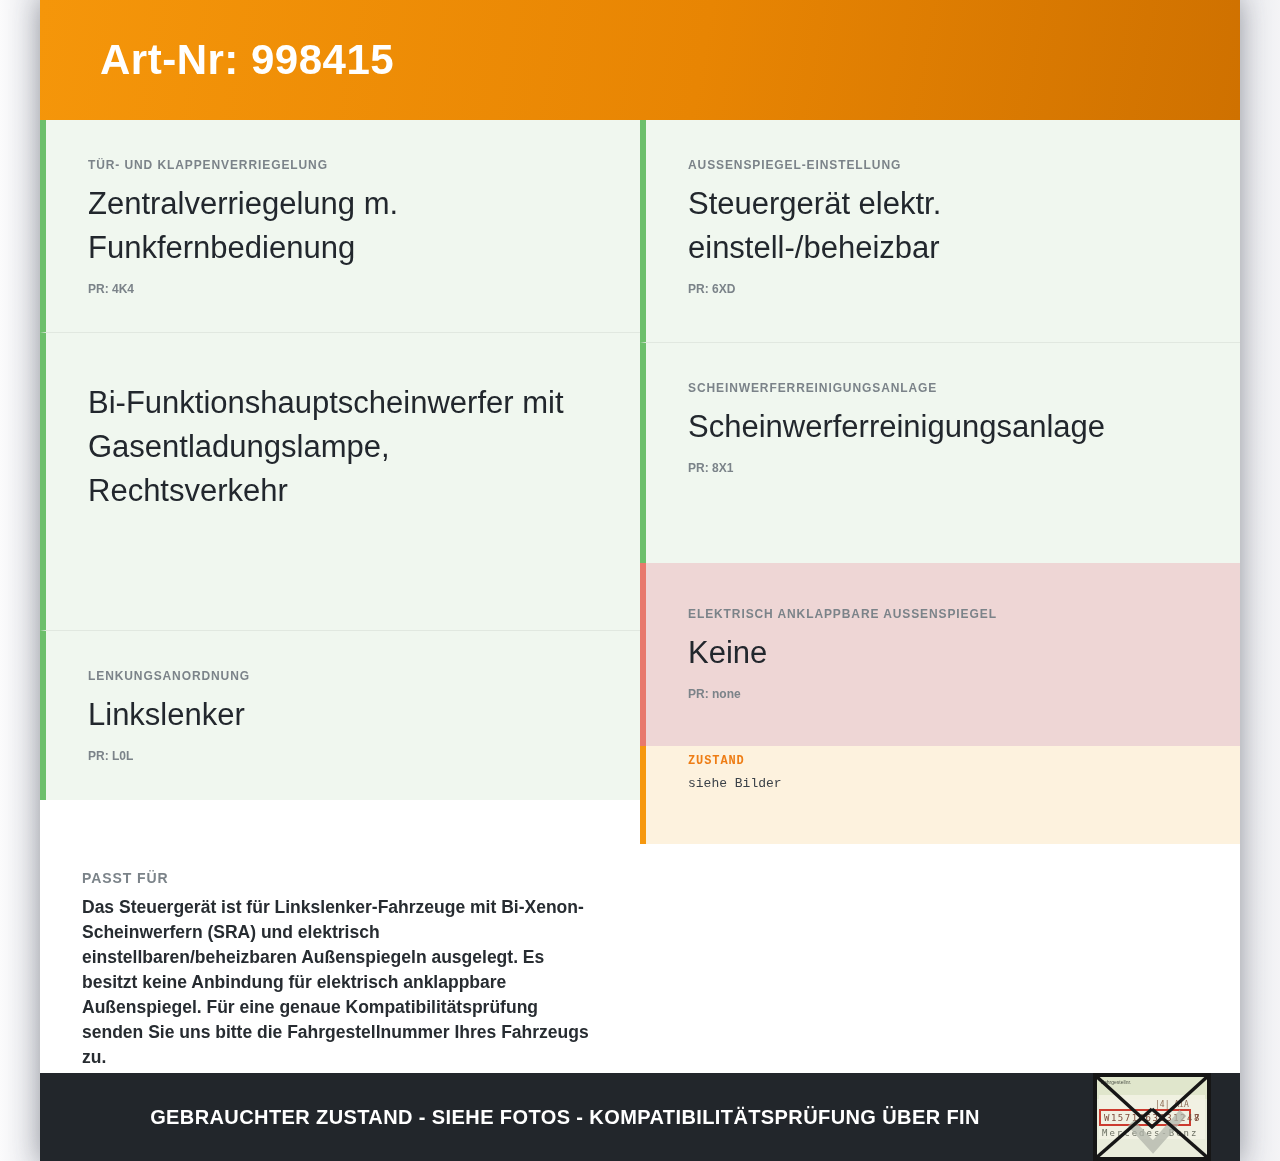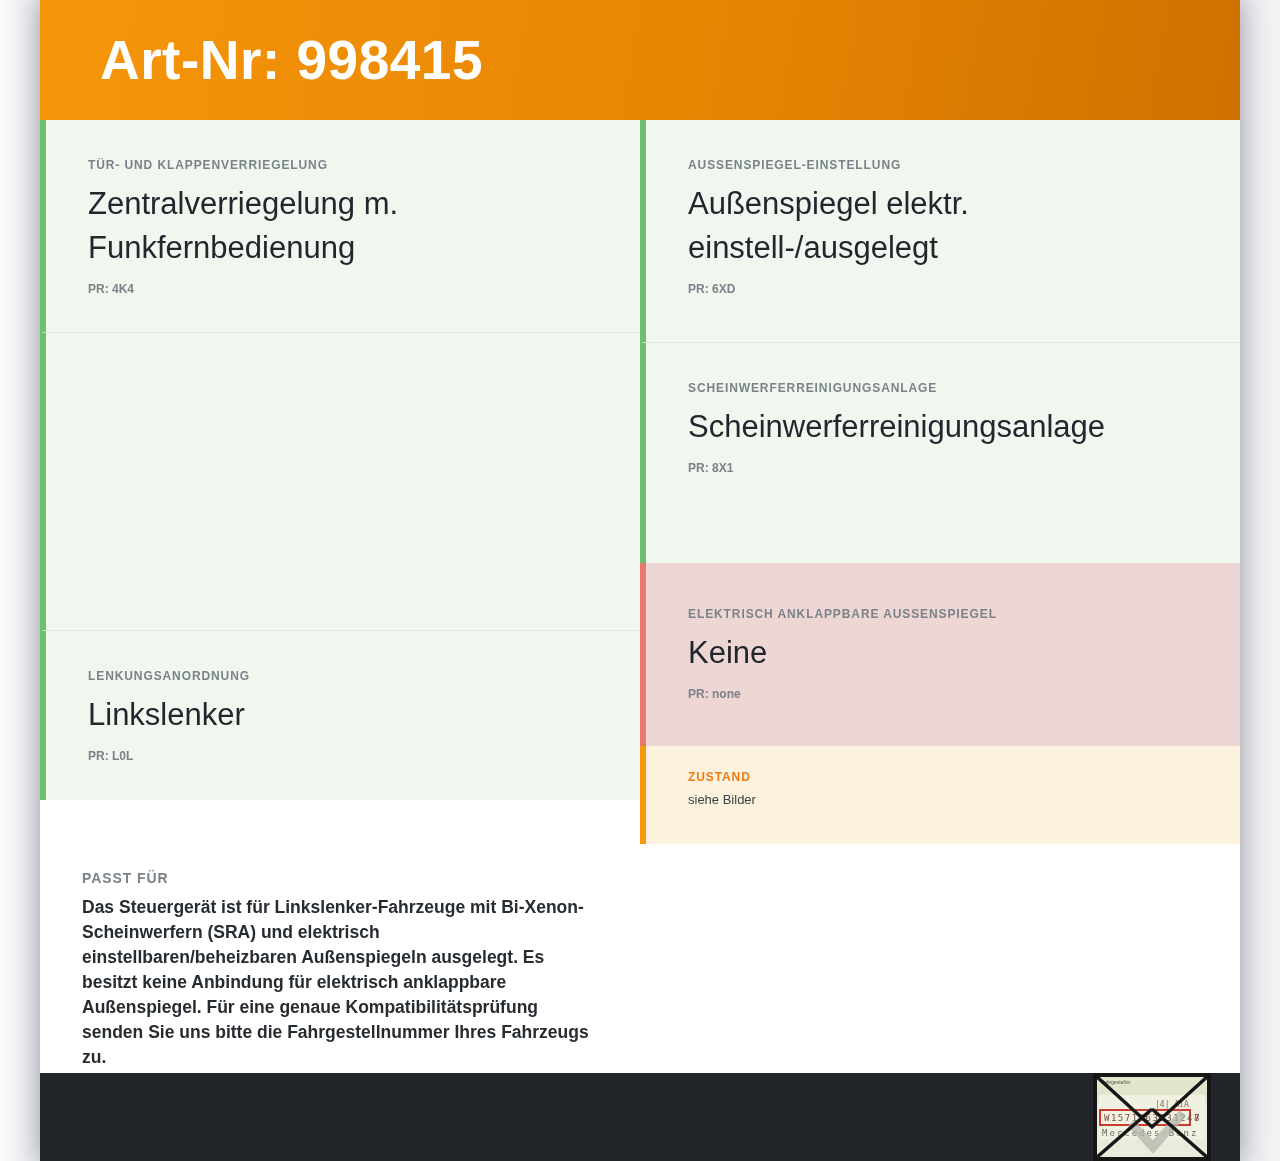--- a/index.html
+++ b/index.html
@@ -18,35 +18,35 @@
   
   .header {
     height: 120px;
     background: linear-gradient(100deg, #f5960a 0%, #e88503 55%, #cf7100 100%);
     display: flex;
     align-items: center;
     padding-left: 60px;
   }
   .header h1 {
     color: #ffffff;
-    font-size: 55px;
+    font-size: 42px;
     font-weight: 800;
     letter-spacing: 0.5px;
   }
   
   .columns { display: flex; height: 953px; }
   .col { width: 600px; display: flex; flex-direction: column; }
   .card {
     border-left: 6px solid #6cbf6b;
     background: #f0f7ef;
     padding: 38px 46px 0 42px;
   }
   .card.sep { border-bottom: 1px solid #e1e8e0; }
   .card.red   { border-left-color: #e8796c; background: #eed6d5; padding-top: 44px; }
-  .card.orange{ border-left-color: #f6980e; background: #fdf2de; padding-top: 24px; }
+  .card.orange{ border-left-color: #f6980e; background: #fdf2de; padding-top: 8px; font-family: Liberation Mono, monospace; }
   .h223 { height: 223px; } .h313 { height: 313px; } .h176 { height: 176px; }
   .h220 { height: 220px; } .h183 { height: 183px; } .h98  { height: 98px;  }
   .card-label {
     font-size: 12px;
     font-weight: 700;
     letter-spacing: 0.9px;
     color: #7b8389;
     text-transform: uppercase;
   }
   .card.orange .card-label { color: #ee7d15; }
@@ -137,36 +137,37 @@
 
   <div class="columns">
 
     <div class="col">
       <section class="card sep h223">
         <div class="card-label">TÜR- UND KLAPPENVERRIEGELUNG</div>
         <h2 class="card-title">Zentralverriegelung m. Funkfernbedienung</h2>
         <div class="card-pr">PR: 4K4</div>
       </section>
       <section class="card sep h313">
+        <h2 class="card-title">Bi-Funktionshauptscheinwerfer mit Gasentladungslampe, Rechtsverkehr</h2>
       </section>
       <section class="card h176">
         <div class="card-label">LENKUNGSANORDNUNG</div>
         <h2 class="card-title">Linkslenker</h2>
         <div class="card-pr">PR: L0L</div>
       </section>
       <section class="fits">
         <div class="fits-label">PASST FÜR</div>
         <p class="fits-text">Das Steuergerät ist für Linkslenker-Fahrzeuge mit Bi-Xenon-Scheinwerfern (SRA) und elektrisch einstellbaren/beheizbaren Außenspiegeln ausgelegt. Es besitzt keine Anbindung für elektrisch anklappbare Außenspiegel. Für eine genaue Kompatibilitätsprüfung senden Sie uns bitte die Fahrgestellnummer Ihres Fahrzeugs zu.</p>
       </section>
     </div>
 
     <div class="col">
       <section class="card sep h223">
         <div class="card-label">AUSSENSPIEGEL-EINSTELLUNG</div>
-        <h2 class="card-title">Außenspiegel elektr. einstell-/ausgelegt</h2>
+        <h2 class="card-title">Steuergerät elektr. einstell-/beheizbar</h2>
         <div class="card-pr">PR: 6XD</div>
       </section>
       <section class="card h220">
         <div class="card-label">SCHEINWERFERREINIGUNGSANLAGE</div>
         <h2 class="card-title">Scheinwerferreinigungsanlage</h2>
         <div class="card-pr">PR: 8X1</div>
       </section>
       <section class="card red h183">
         <div class="card-label">ELEKTRISCH ANKLAPPBARE AUSSENSPIEGEL</div>
         <h2 class="card-title">Keine</h2>
@@ -175,20 +176,21 @@
       <section class="card orange h98">
         <div class="card-label">ZUSTAND</div>
         <div class="card-value-small">siehe Bilder</div>
       </section>
       <div class="filler"></div>
     </div>
 
   </div>
 
   <footer class="footer">
+    <div class="footer-text">GEBRAUCHTER ZUSTAND - SIEHE FOTOS - KOMPATIBILITÄTSPRÜFUNG ÜBER FIN</div>
     <div class="stamp">
       <svg viewBox="0 0 118 88" xmlns="http://www.w3.org/2000/svg">
 
         <rect x="0" y="0" width="118" height="88" fill="#e9ecdb"></rect>
         <rect x="0" y="0" width="118" height="26" fill="#dde5c8" opacity="0.8"></rect>
         <rect x="6" y="22" width="106" height="44" fill="#f2f2e4" opacity="0.85"></rect>
         <text class="doc-label" x="8" y="11">Fahrgestellnr.</text>
         <text class="doc-line" x="62" y="34">|4| AiA</text>
 
         <rect x="7" y="37" width="90" height="15" fill="none" stroke="#cc3b2f" stroke-width="2"></rect>

